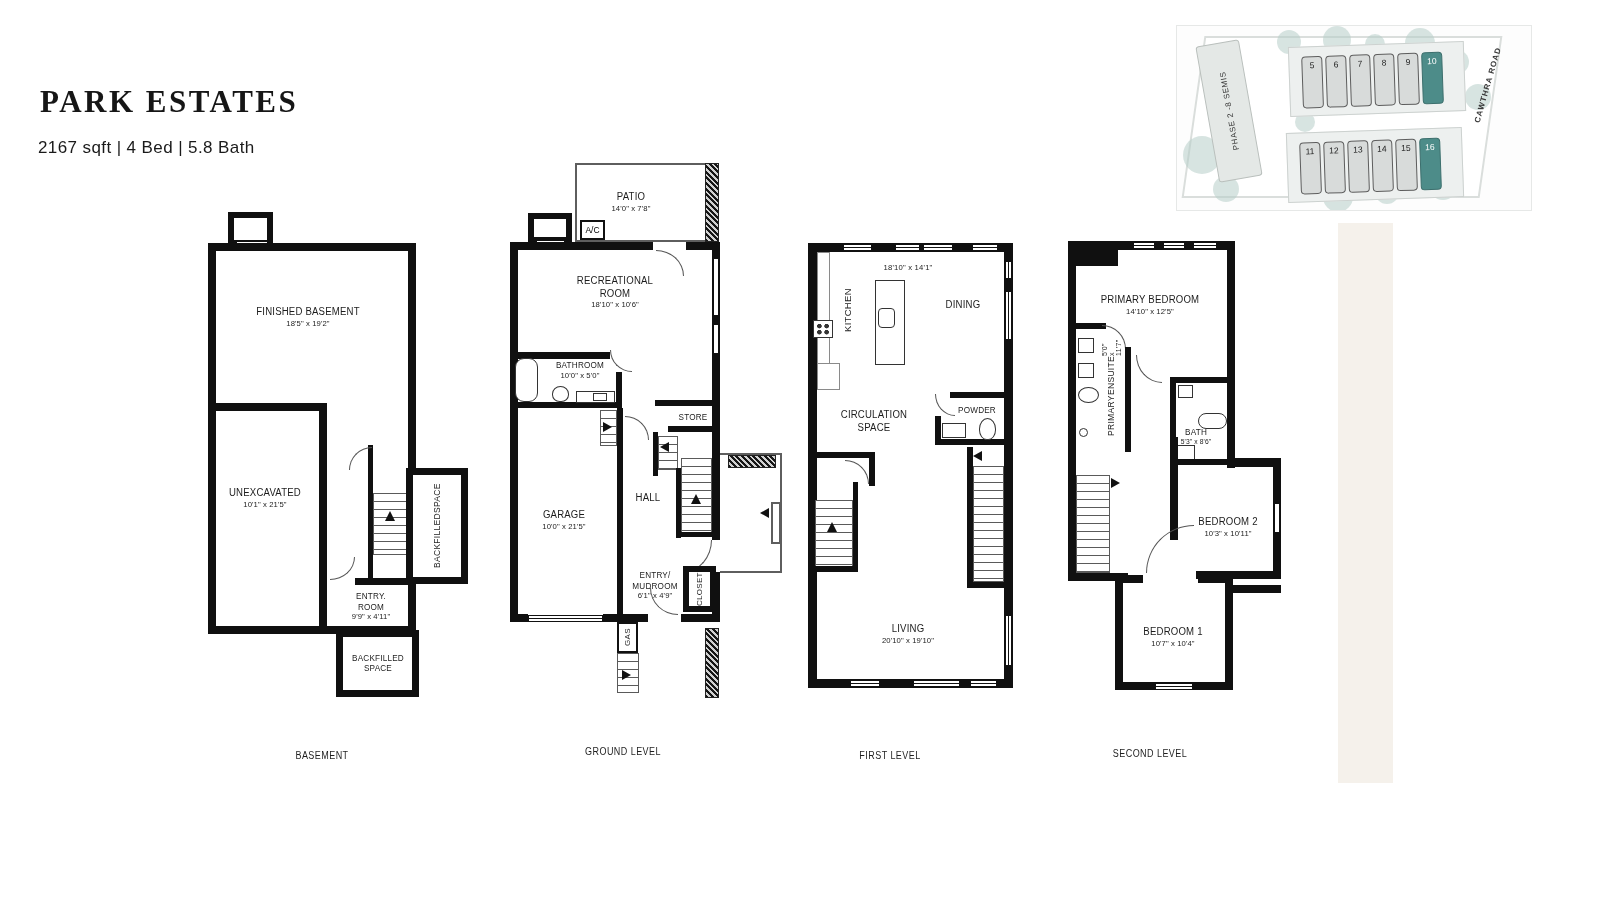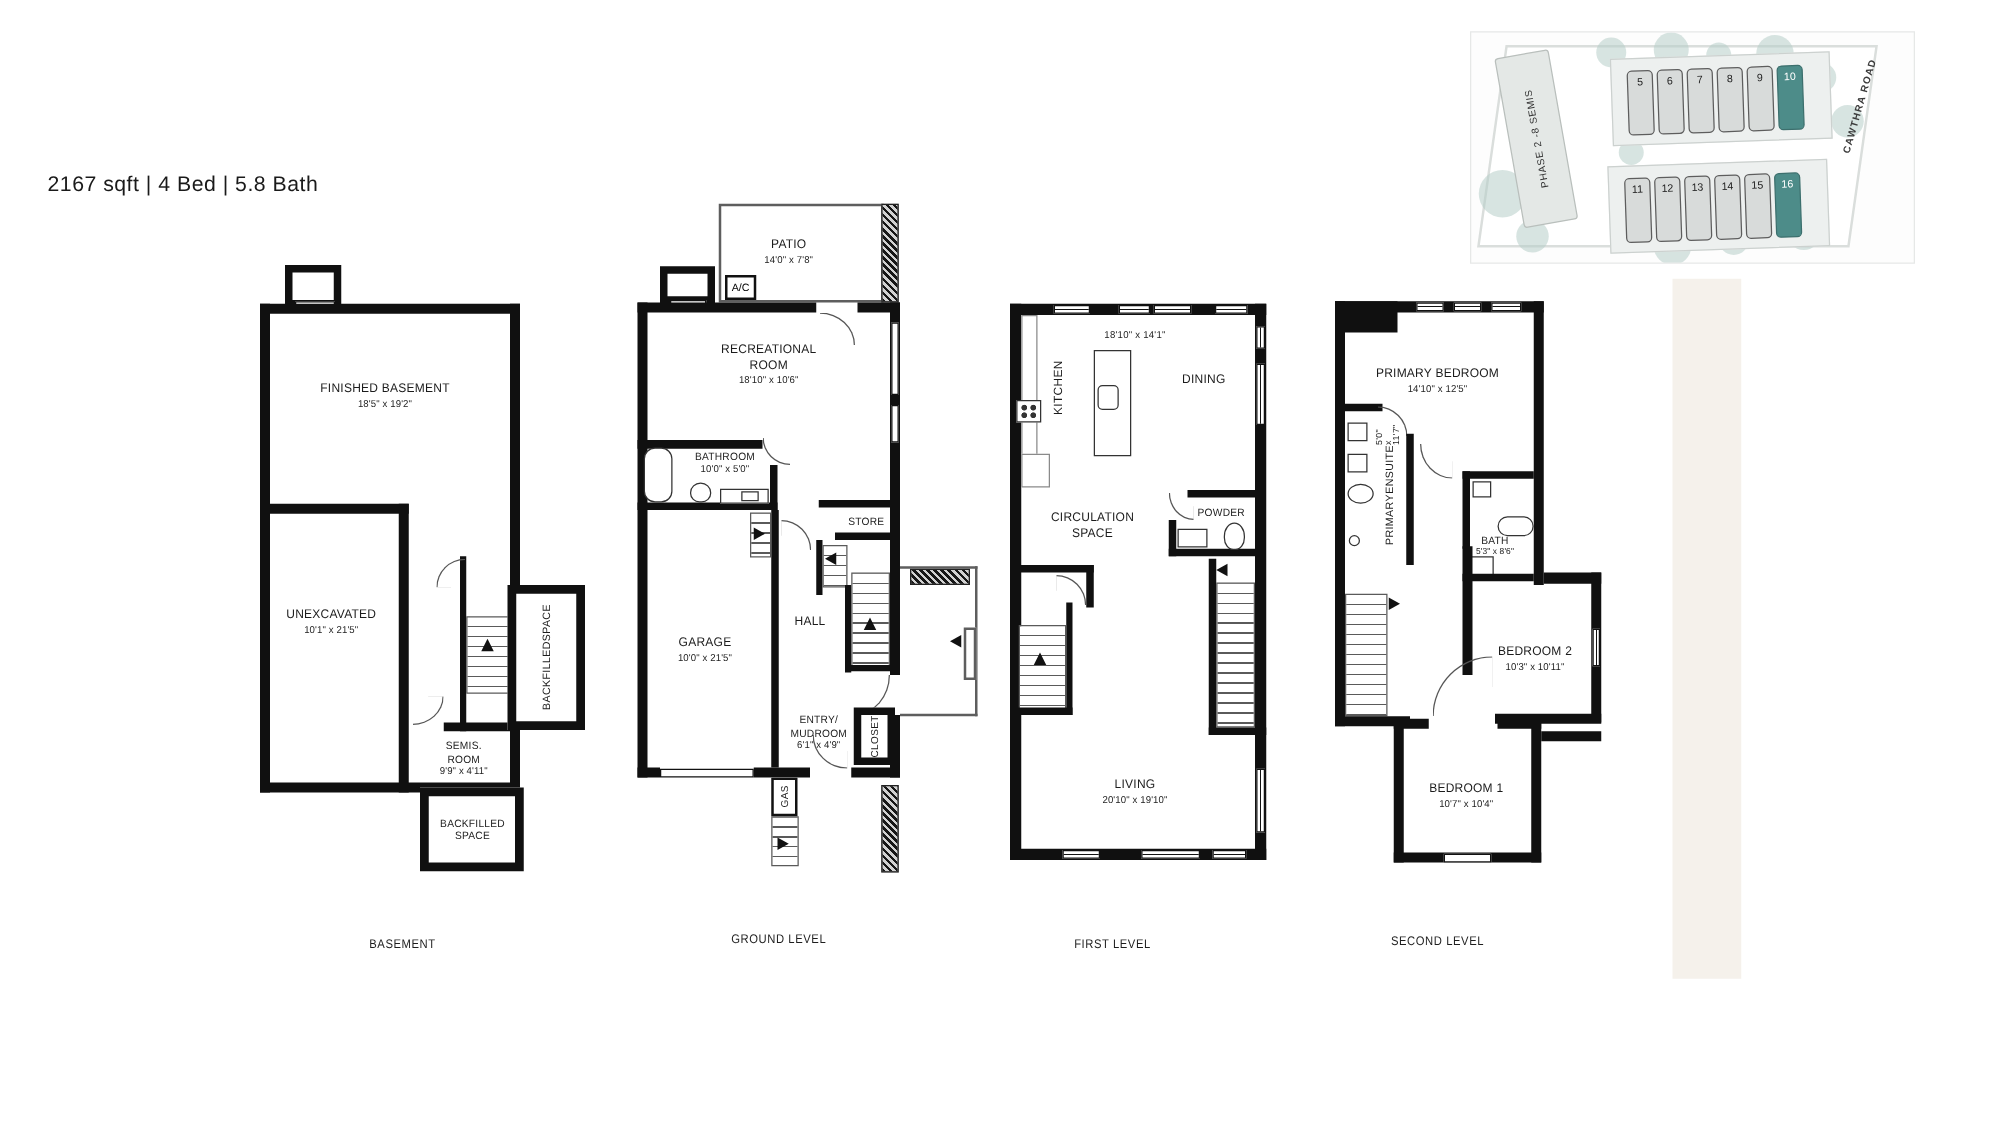--- a/index.html
+++ b/index.html
@@ -76,20 +76,21 @@
   .road-label { position:absolute; left:300px; top:92px; transform:rotate(-74deg); transform-origin:left center;
                 font-size:8px; font-weight:bold; letter-spacing:1px; color:#3a3a3a; white-space:nowrap; }
 
   .beige-strip { position:absolute; left:1338px; top:223px; width:55px; height:560px; background:#f5f1eb; }
 </style>
 </head>
 <body>
 
 <div id="page">
 
+  <div class="title2">PARK ESTATES</div>
   <div class="specs">2167 sqft | 4 Bed | 5.8 Bath</div>
 
   <div class="sitemap">
     <div class="boundary"></div>
     <div class="tree" style="left:24px;top:18px;width:30px;height:30px"></div>
     <div class="tree" style="left:6px;top:110px;width:38px;height:38px"></div>
     <div class="tree" style="left:36px;top:150px;width:26px;height:26px"></div>
     <div class="tree" style="left:100px;top:4px;width:24px;height:24px"></div>
     <div class="tree" style="left:146px;top:0px;width:28px;height:28px"></div>
     <div class="tree" style="left:188px;top:8px;width:20px;height:20px"></div>
@@ -147,21 +148,21 @@
       <span>UNEXCAVATED</span>
       <span class="dims">10'1" x 21'5"</span>
     </div>
     <div class="wall" style="left:165px;top:240px;width:5px;height:140px"></div>
     <div class="arc arc-tl" style="left:146px;top:242px;width:23px;height:23px"></div>
     <div class="st" style="left:170px;top:288px;width:35px;height:62px"></div>
     <div class="arr-up" style="left:182px;top:306px"></div>
     <div class="wall" style="left:152px;top:373px;width:61px;height:7px"></div>
     <div class="arc arc-br" style="left:127px;top:352px;width:25px;height:23px"></div>
     <div class="lbl sm" style="left:168px;top:402px">
-      <span>SEMIS.</span><br>
+      <span>ENTRY.</span><br>
       <span>ROOM</span>
       <span class="dims">9'9" x 4'11"</span>
     </div>
     <div style="position:absolute;left:203px;top:263px;width:62px;height:116px;border:7px solid #101010;background:#fff">
       <div class="vlbl" style="width:100%;height:100%;font-size:8.5px">
         <span>BACKFILLED</span>
         <span>SPACE</span>
       </div>
     </div>
     <div style="position:absolute;left:133px;top:425px;width:83px;height:67px;border:7px solid #101010;background:#fff">

